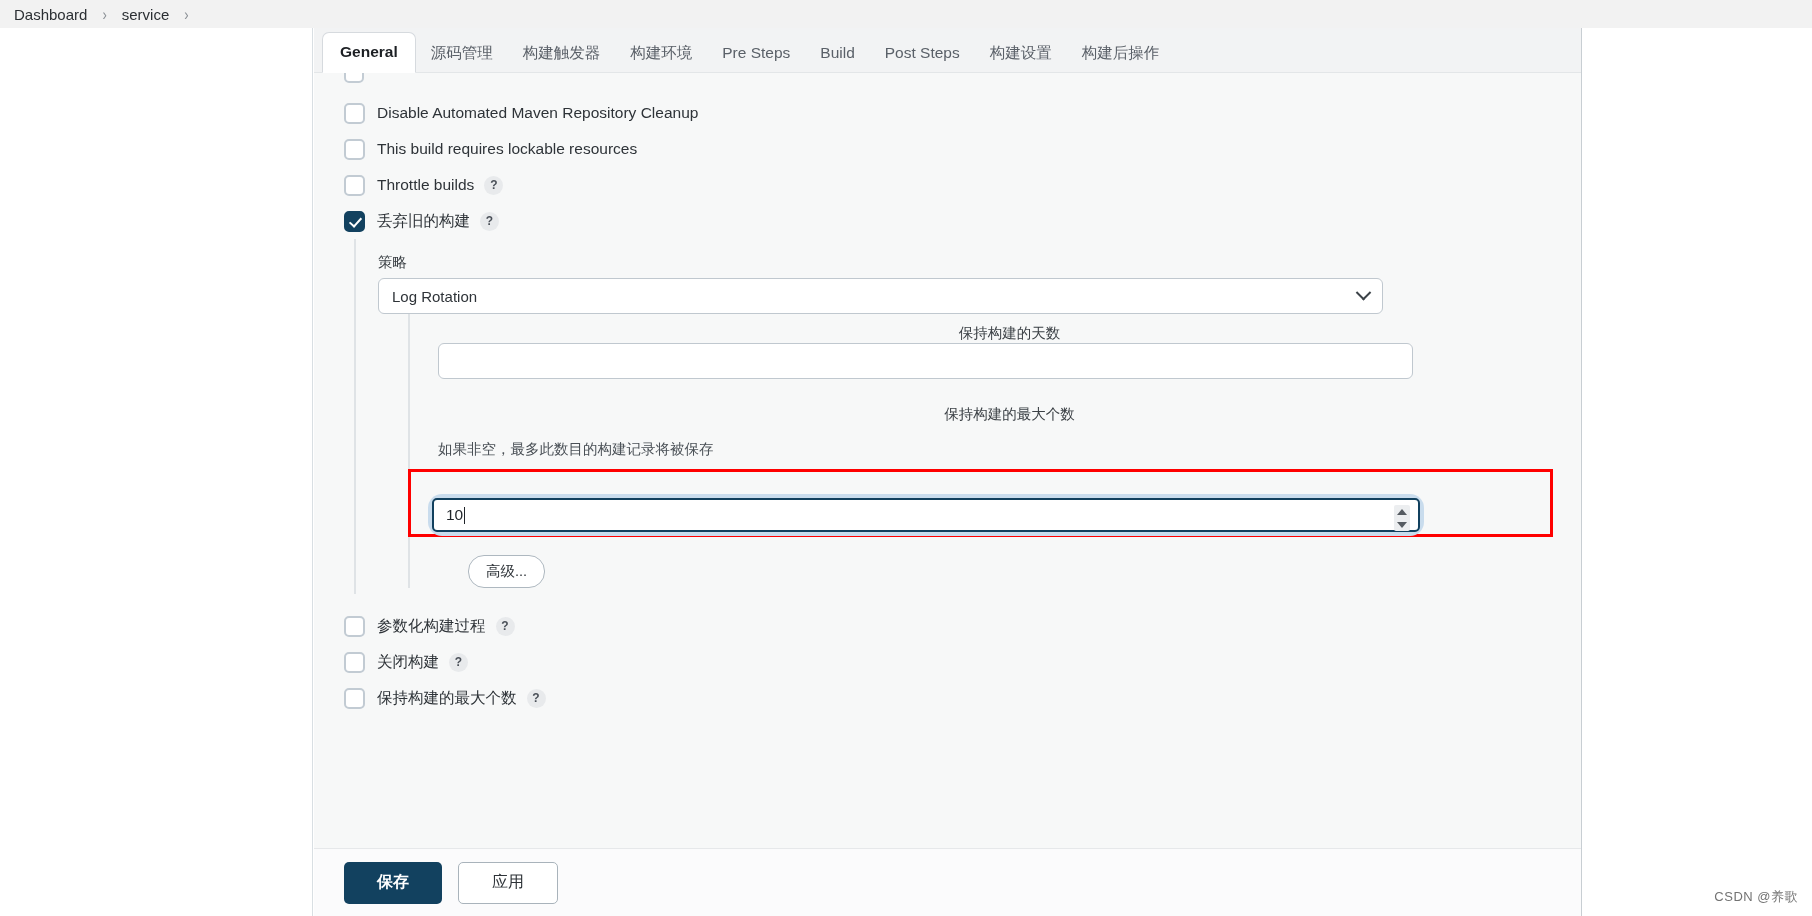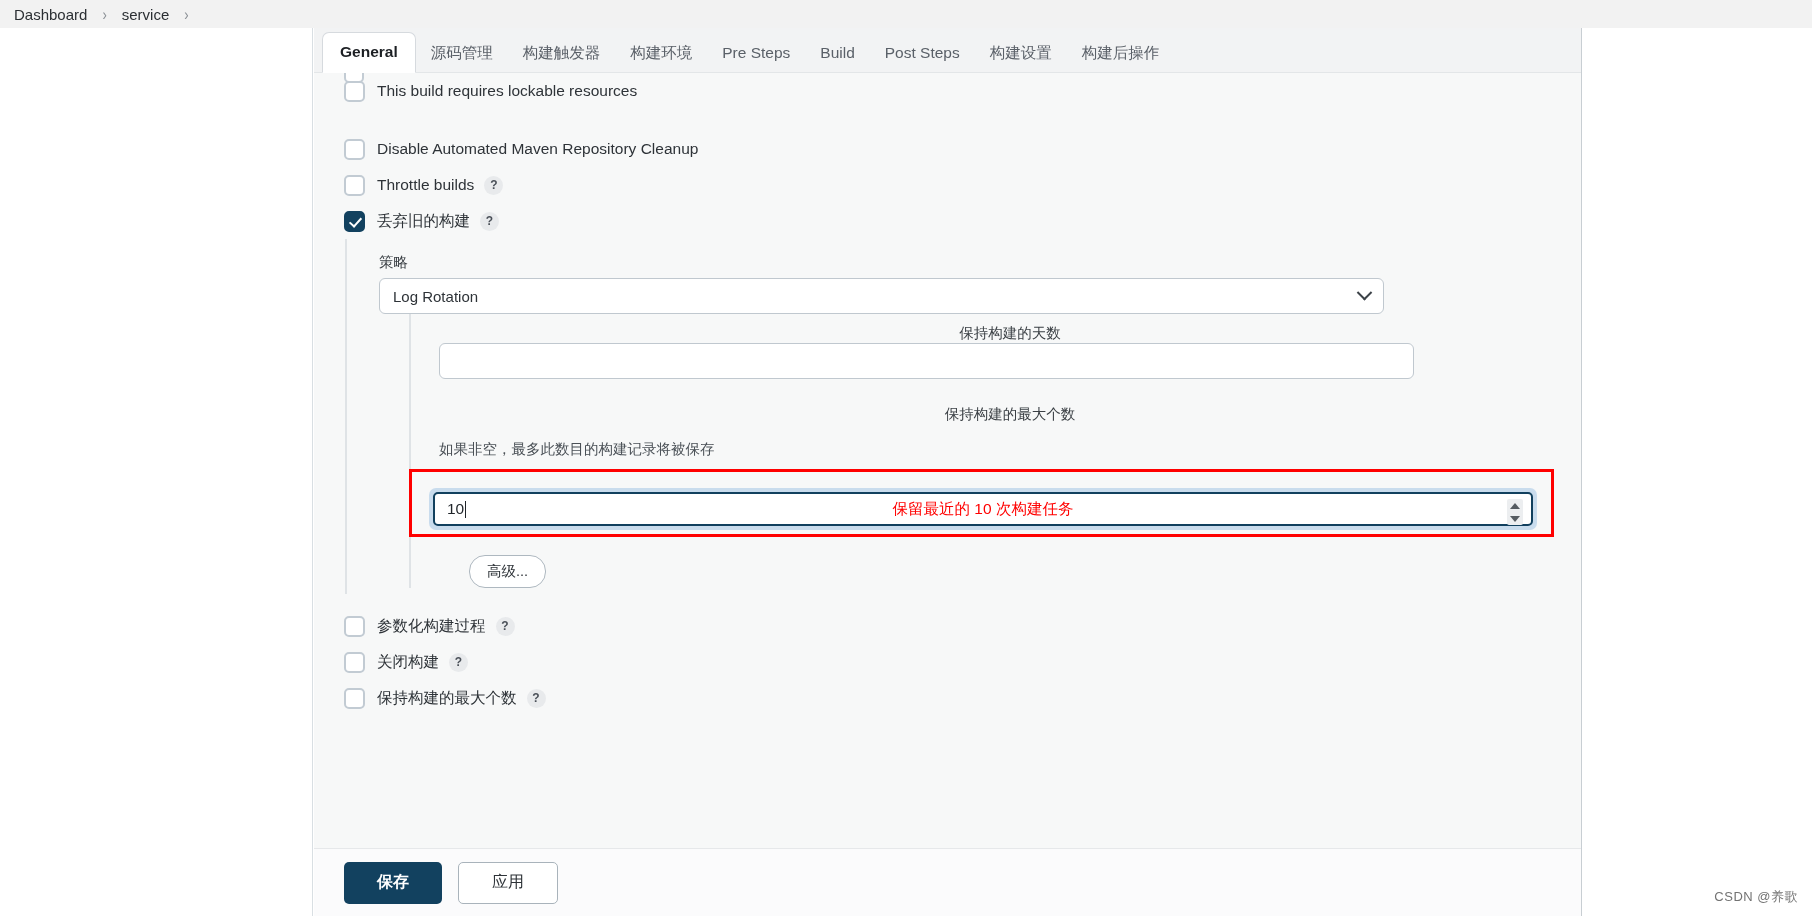--- a/index.html
+++ b/index.html
@@ -113,23 +113,23 @@
   .help-badge {
     width: 19px; height: 19px; border-radius: 50%;
     background: #e8eaec; color: #4a5058;
     font-size: 12px; font-weight: bold;
     display: inline-flex; align-items: center; justify-content: center;
     margin-left: 10px; cursor: pointer;
   }
 
   
   .nested {
-    margin-left: 31px;
+    margin-left: 40px;
     border-left: 2px solid #dfe3e6;
-    padding: 6px 0 6px 32px;
+    padding: 6px 0 6px 22px;
   }
   .field-label {
     font-size: 14.5px; color: #3b4045; margin: 8px 0 6px 0;
   }
   .select-wrap { position: relative; width: 1005px; }
   .select-box {
     width: 1005px; height: 36px;
     background: #ffffff;
     border: 1px solid #c0c8cf;
     border-radius: 6px;
@@ -165,23 +165,23 @@
 
   
   .redbox {
     position: relative;
     margin: 6px 0 0 -30px;
     width: 1145px; height: 68px;
     border: 3px solid #ff0000;
     padding: 0;
   }
   .num-focus-wrap {
-    position: absolute; left: 17px; top: 16px;
-    width: 1108px; height: 42px;
-    border-radius: 7px;
+    position: absolute; left: 17px; top: 22px;
+    width: 996px; height: 42px;
+    border-radius: 14px;
     background: #c9dced;
     padding: 4px;
   }
   .num-input-box {
     position: relative;
     width: 100%; height: 100%;
     background: #ffffff;
     border: 2px solid #11405e;
     border-radius: 5px;
     display: flex; align-items: center;
@@ -290,28 +290,28 @@
       <div class="tab">Build</div>
       <div class="tab">Post Steps</div>
       <div class="tab">构建设置</div>
       <div class="tab">构建后操作</div>
     </div>
 
     <div class="form-body">
 
       <div class="clipped-top"></div>
 
+      <div class="check-row" style="margin-top:22px;">
+        <span class="cbox"></span>
+        <span class="check-label">Disable Automated Maven Repository Cleanup</span>
+      </div>
+
       <div class="check-row">
         <span class="cbox"></span>
         <span class="check-label">This build requires lockable resources</span>
-      </div>
-
-      <div class="check-row" style="margin-top:22px;">
-        <span class="cbox"></span>
-        <span class="check-label">Disable Automated Maven Repository Cleanup</span>
       </div>
 
       <div class="check-row">
         <span class="cbox"></span>
         <span class="check-label">Throttle builds</span>
         <span class="help-badge">?</span>
       </div>
 
       <div class="check-row">
         <span class="cbox checked"></span>
@@ -334,21 +334,20 @@
 
           <div class="sub-label" style="margin-top:26px;">保持构建的最大个数</div>
           <div class="sub-desc">如果非空，最多此数目的构建记录将被保存</div>
 
           
           <div class="redbox">
             <div class="num-focus-wrap">
               <div class="num-input-box">
                 <span class="num-value">10</span>
                   <span class="caret"></span>
-                <span class="red-note">保留最近的 10 次构建任务</span>
                 <span class="spinner">
                   <span class="spin-up"></span>
                   <span class="spin-down"></span>
                 </span>
               </div>
             </div>
           </div>
 
           <button class="btn-adv">高级...</button>
         </div>

